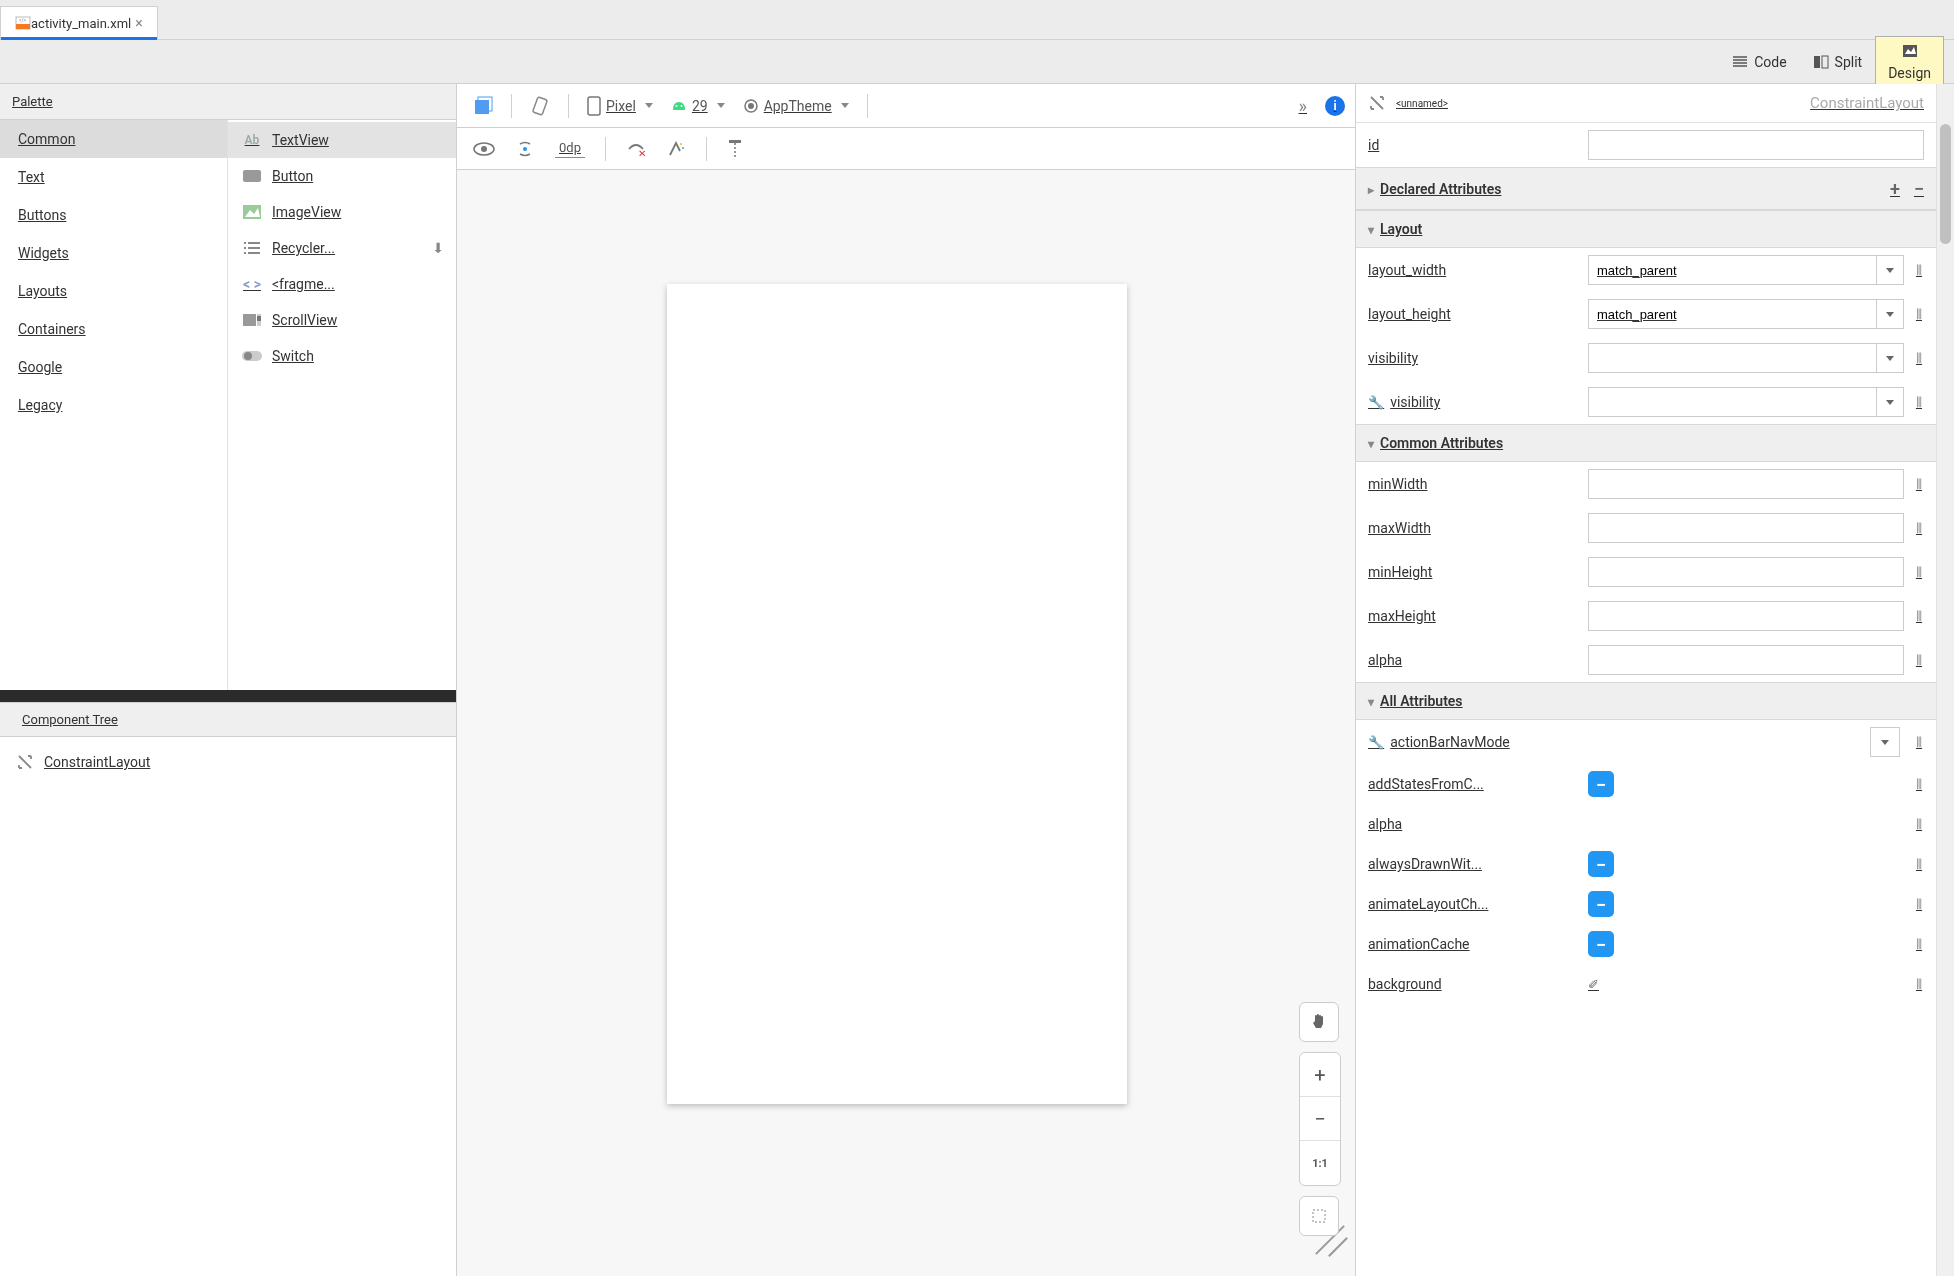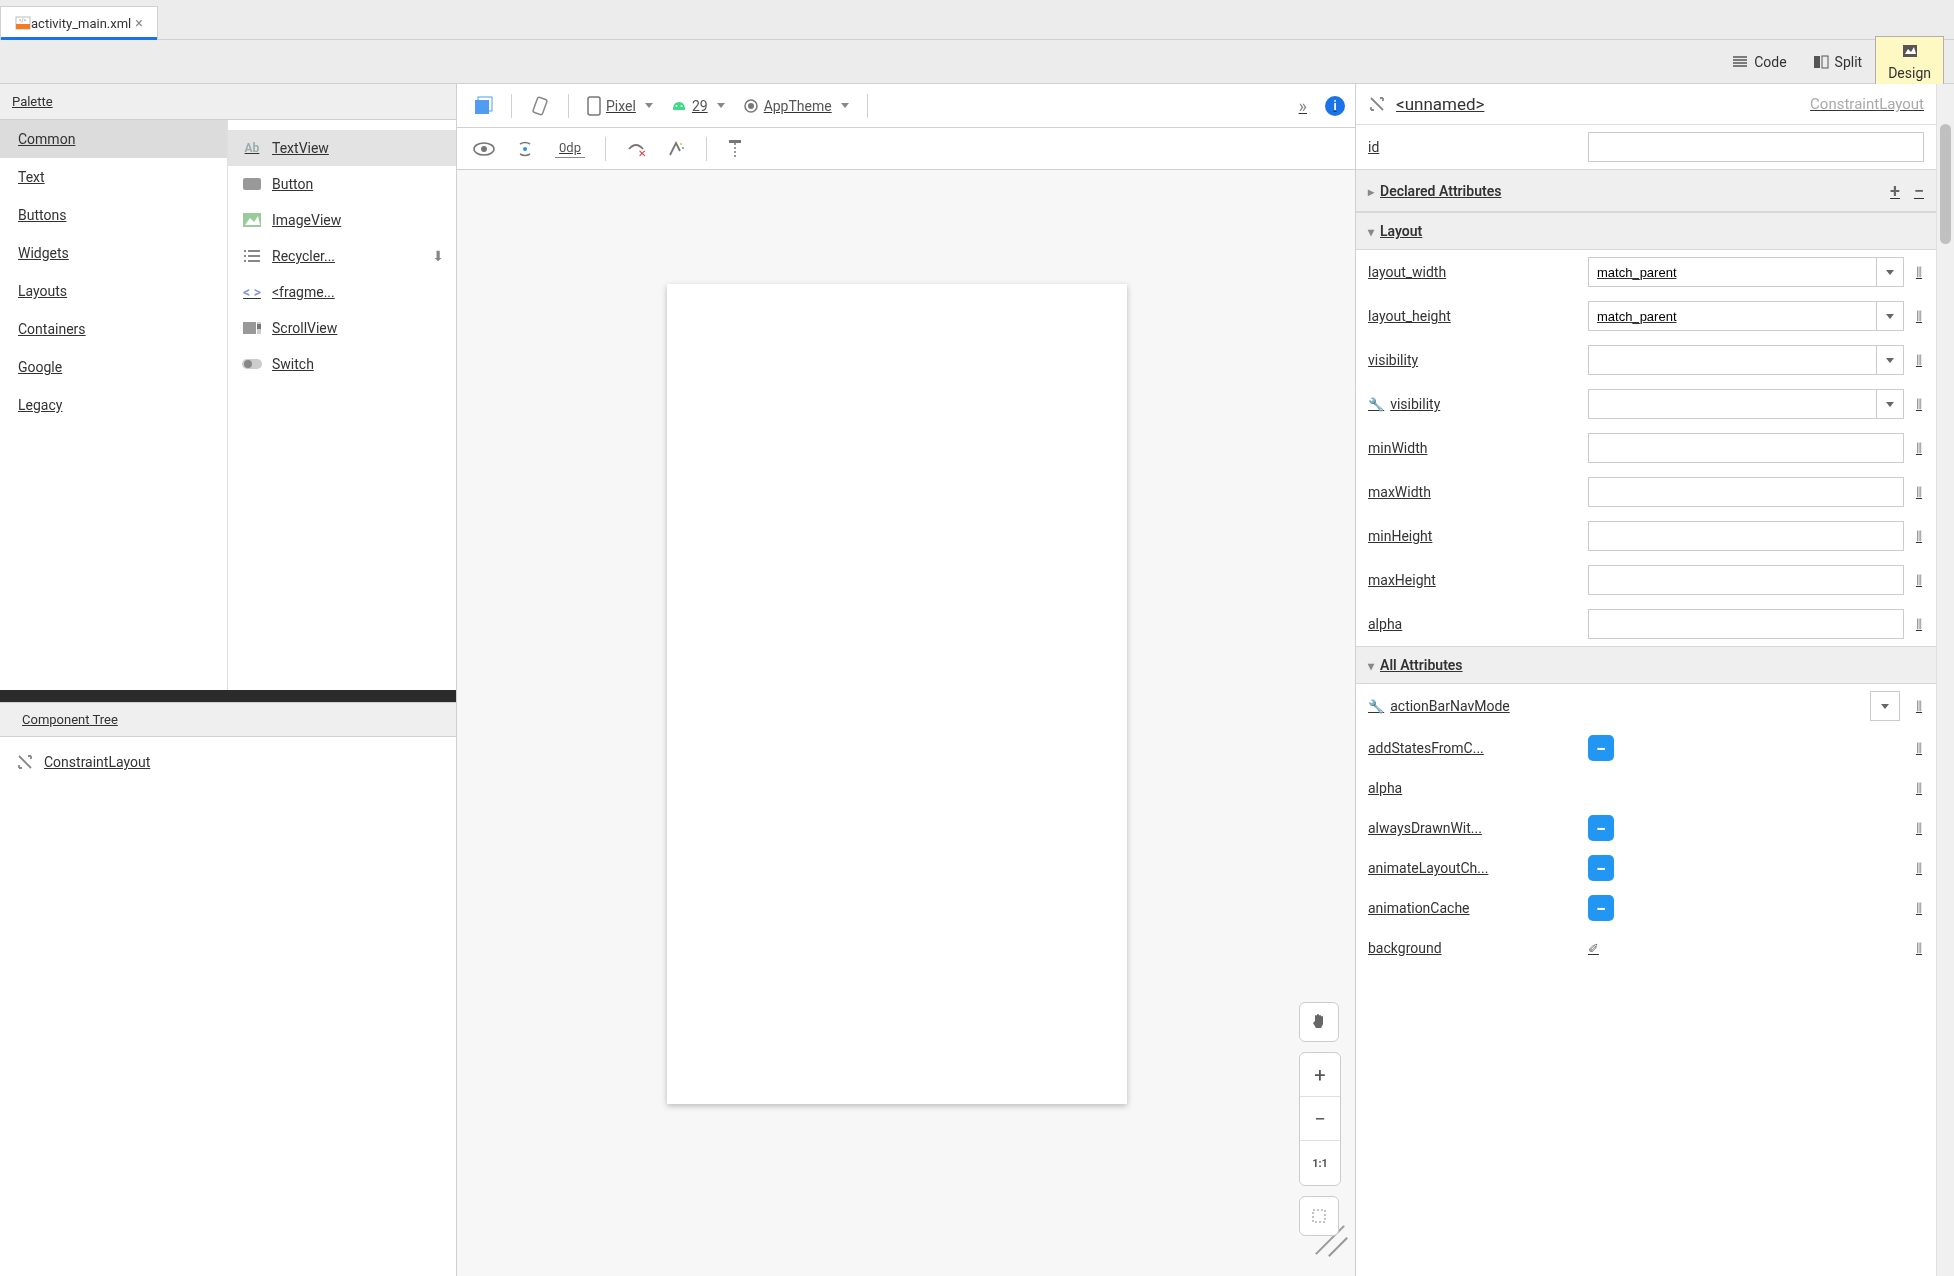--- a/index.html
+++ b/index.html
@@ -13,21 +13,21 @@
 .view-btn { display: flex; align-items: center; gap: 6px; padding: 6px 12px; border: 1px solid transparent; font-size: 14px; color: #333; }
 .view-btn.active { background: #fef9c3; border-color: #b0b0b0; flex-direction: column; }
 .view-btn svg { width: 16px; height: 16px; }
 .main { display: flex; height: calc(100% - 84px); text-decoration: underline; }
 .left { width: 457px; display: flex; flex-direction: column; border-right: 1px solid #d0d0d0; background: #fff; }
 .palette-header { padding: 10px 12px; background: #efefef; border-bottom: 1px solid #d0d0d0; font-size: 13px; }
 .palette-body { flex: 0 0 570px; display: flex; background: #fff; }
 .palette-cats { width: 228px; border-right: 1px solid #e0e0e0; }
 .pcat { padding: 11px 18px; font-size: 14px; cursor: pointer; }
 .pcat.active { background: #dcdcdc; }
-.palette-items { flex: 1; padding: 10px 0; }
+.palette-items { flex: 1; padding: 2px 0; }
 .pitem { display: flex; align-items: center; gap: 10px; padding: 8px 14px; font-size: 14px; cursor: pointer; position: relative; }
 .pitem.selected { background: #e3e3e3; }
 .pitem .icon { width: 20px; height: 20px; display: inline-flex; align-items: center; justify-content: center; color: #888; }
 .pitem .dl { position: absolute; right: 12px; color: #888; }
 .sep-thick { height: 12px; background: #2b2b2b; }
 .ctree-header { padding: 9px 22px; background: #efefef; border-bottom: 1px solid #d0d0d0; border-top: 1px solid #d0d0d0; }
 .ctree-body { flex: 1; background: #fff; padding: 10px 12px; }
 .ctree-item { display: flex; align-items: center; gap: 10px; padding: 6px 4px; font-size: 14px; }
 .center { flex: 1; background: #f7f7f7; display: flex; flex-direction: column; border-right: 1px solid #d0d0d0; position: relative; }
 .design-toolbar { height: 44px; background: #fff; border-bottom: 1px solid #d0d0d0; display: flex; align-items: center; padding: 0 10px; gap: 6px; }
@@ -46,21 +46,21 @@
 .resize-handle::after { width:2px; height:26px; right:2px; bottom:0; transform: rotate(45deg); }
 .zoom-panel { position: absolute; right: 14px; bottom: 40px; display: flex; flex-direction: column; gap: 10px; }
 .zoom-btn { width: 40px; height: 40px; background: #fff; border: 1px solid #ccc; border-radius: 6px; display: flex; align-items: center; justify-content: center; font-size: 18px; color: #555; }
 .zoom-group { display: flex; flex-direction: column; background: #fff; border: 1px solid #ccc; border-radius: 6px; overflow: hidden; }
 .zoom-group .zg { width: 40px; height: 44px; display: flex; align-items: center; justify-content: center; font-size: 20px; color: #555; border-bottom: 1px solid #e0e0e0; }
 .zoom-group .zg:last-child { border-bottom: none; font-size: 11px; font-weight: bold; }
 .right { width: 598px; background: #fff; display: flex; flex-direction: row; }
 .attr-col { flex: 1; display: flex; flex-direction: column; }
 .attr-header { padding: 10px 12px; background: #efefef; border-bottom: 1px solid #d0d0d0; font-size: 13px; }
 .attr-selected { display: flex; align-items: center; justify-content: space-between; padding: 10px 12px; border-bottom: 1px solid #e0e0e0; }
-.attr-selected .left-part { display: flex; align-items: center; gap: 10px; font-size: 17px; }
+.attr-selected .left-part { display: flex; align-items: center; gap: 10px; font-size: 10px; }
 .attr-selected .type { color: #aaa; font-size: 15px; }
 .attr-body { flex: 1; overflow: auto; }
 .attr-row { display: flex; align-items: center; padding: 7px 12px; gap: 10px; min-height: 40px; }
 .attr-row .label { width: 210px; font-size: 14px; color: #333; display: flex; align-items: center; gap: 6px; }
 .attr-row .field { flex: 1; }
 .attr-row input[type=text] { width: 100%; height: 30px; border: 1px solid #ccc; padding: 0 8px; font-size: 13px; }
 .select { position: relative; display: flex; }
 .select input { width: 100%; height: 30px; border: 1px solid #ccc; padding: 0 8px; font-size: 13px; }
 .select .arrow { width: 30px; height: 30px; border: 1px solid #ccc; border-left: none; display: flex; align-items: center; justify-content: center; }
 .select .arrow::after { content:''; border-left:4px solid transparent; border-right:4px solid transparent; border-top:5px solid #666; }
@@ -371,20 +371,23 @@
               <span>visibility</span>
             </span>
         <span class="field">
               <span class="select">
                 <input type="text" style="">
                 <span class="arrow"></span>
               </span>
             </span>
         <span class="flag">⦀</span>
       </div>
+      <div class="section-h">
+        <span><span class="chev open"></span><span>Common Attributes</span></span>
+      </div>
       <div class="attr-row">
         <span class="label">minWidth</span>
         <span class="field"><input type="text" style=""></span>
         <span class="flag">⦀</span>
       </div>
       <div class="attr-row">
         <span class="label">maxWidth</span>
         <span class="field"><input type="text" style=""></span>
         <span class="flag">⦀</span>
       </div>

